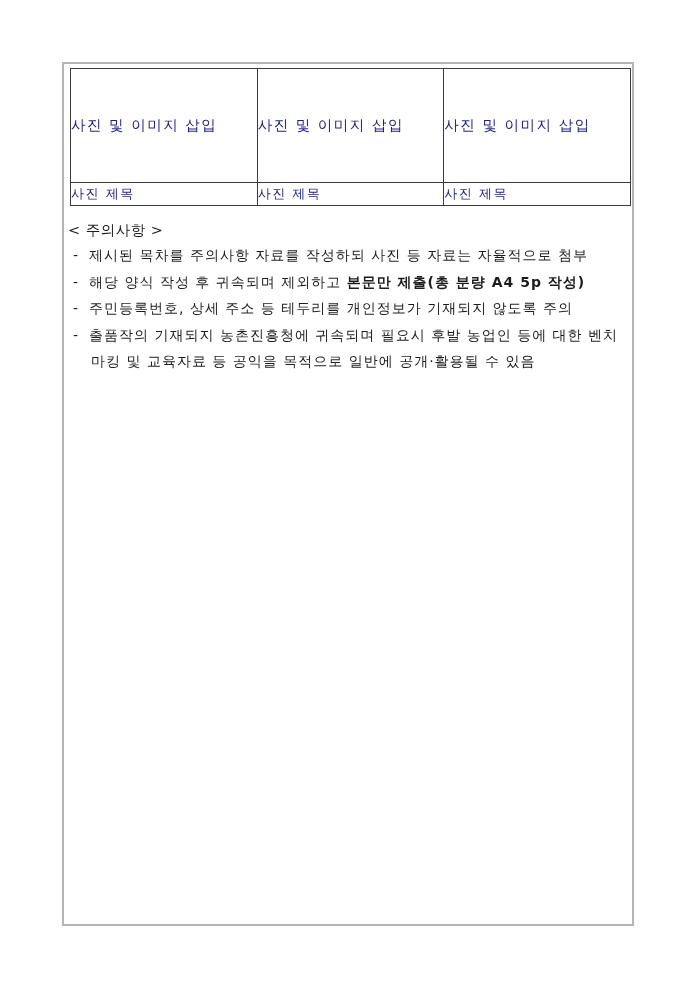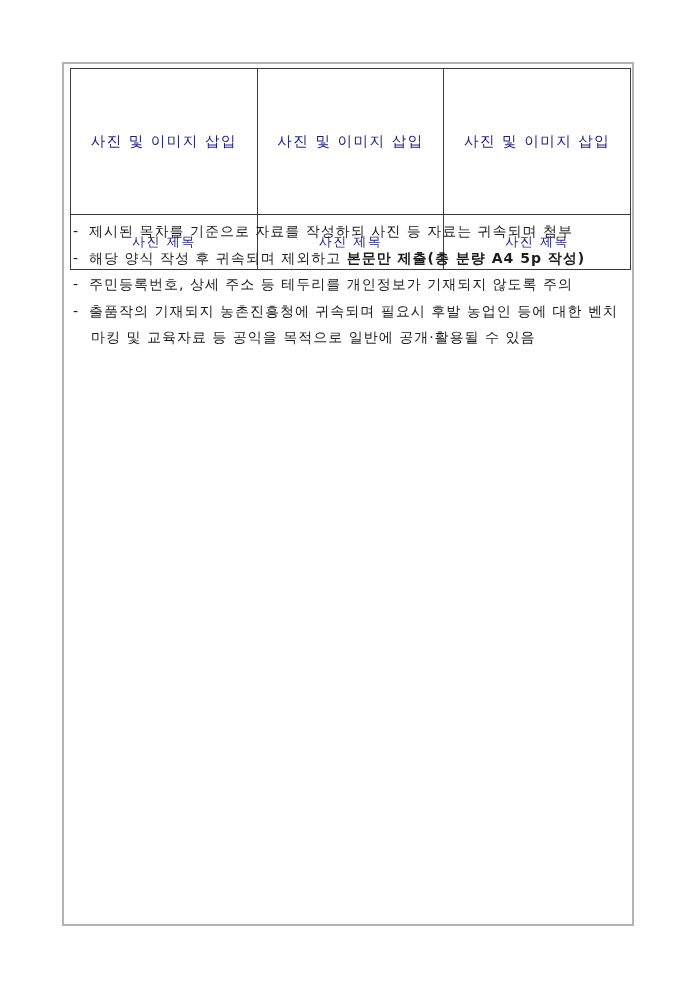--- a/index.html
+++ b/index.html
@@ -28,23 +28,23 @@
       position: absolute;
       left: 70px;
       top: 68px;
       width: 561px;
       height: 138px;
       border-collapse: collapse;
       table-layout: fixed;
     }
     .photo-table td {
       border: 1px solid #3a3a3a;
-      text-align: center;
+      text-align: left;
       vertical-align: middle;
-      padding: 16px;
+      padding: 0;
       color: #1e1e82;
     }
     .photo-table .img-cell {
       height: 113px;
       font-size: 14.5px;
       letter-spacing: 1.5px;
     }
     .photo-table .title-cell {
       height: 22px;
       font-size: 13px;
@@ -100,23 +100,24 @@
   </tr>
   <tr>
     <td class="title-cell">사진 제목</td>
     <td class="title-cell">사진 제목</td>
     <td class="title-cell">사진 제목</td>
   </tr>
 </tbody>
   </table>
 
 <div class="notes">
+  <div class="notes-heading">&lt; 주의사항 &gt;</div>
 
   <div class="note-item">
-    <span class="dash">-</span><span>제시된 목차를 기준으로 자료를 작성하되 사진 등 자료는 귀속되며 첨부</span>
+    <span class="dash">-</span><span>제시된 목차를 주의사항 자료를 작성하되 사진 등 자료는 자율적으로 첨부</span>
   </div>
 
   <div class="note-item">
     <span class="dash">-</span><span>해당 양식 작성 후 귀속되며 제외하고 </span><span class="bold">본문만 제출(총 분량 A4 5p 작성)</span>
   </div>
 
   <div class="note-item">
     <span class="dash">-</span><span>주민등록번호, 상세 주소 등 테두리를 개인정보가 기재되지 않도록 주의</span>
   </div>
 

